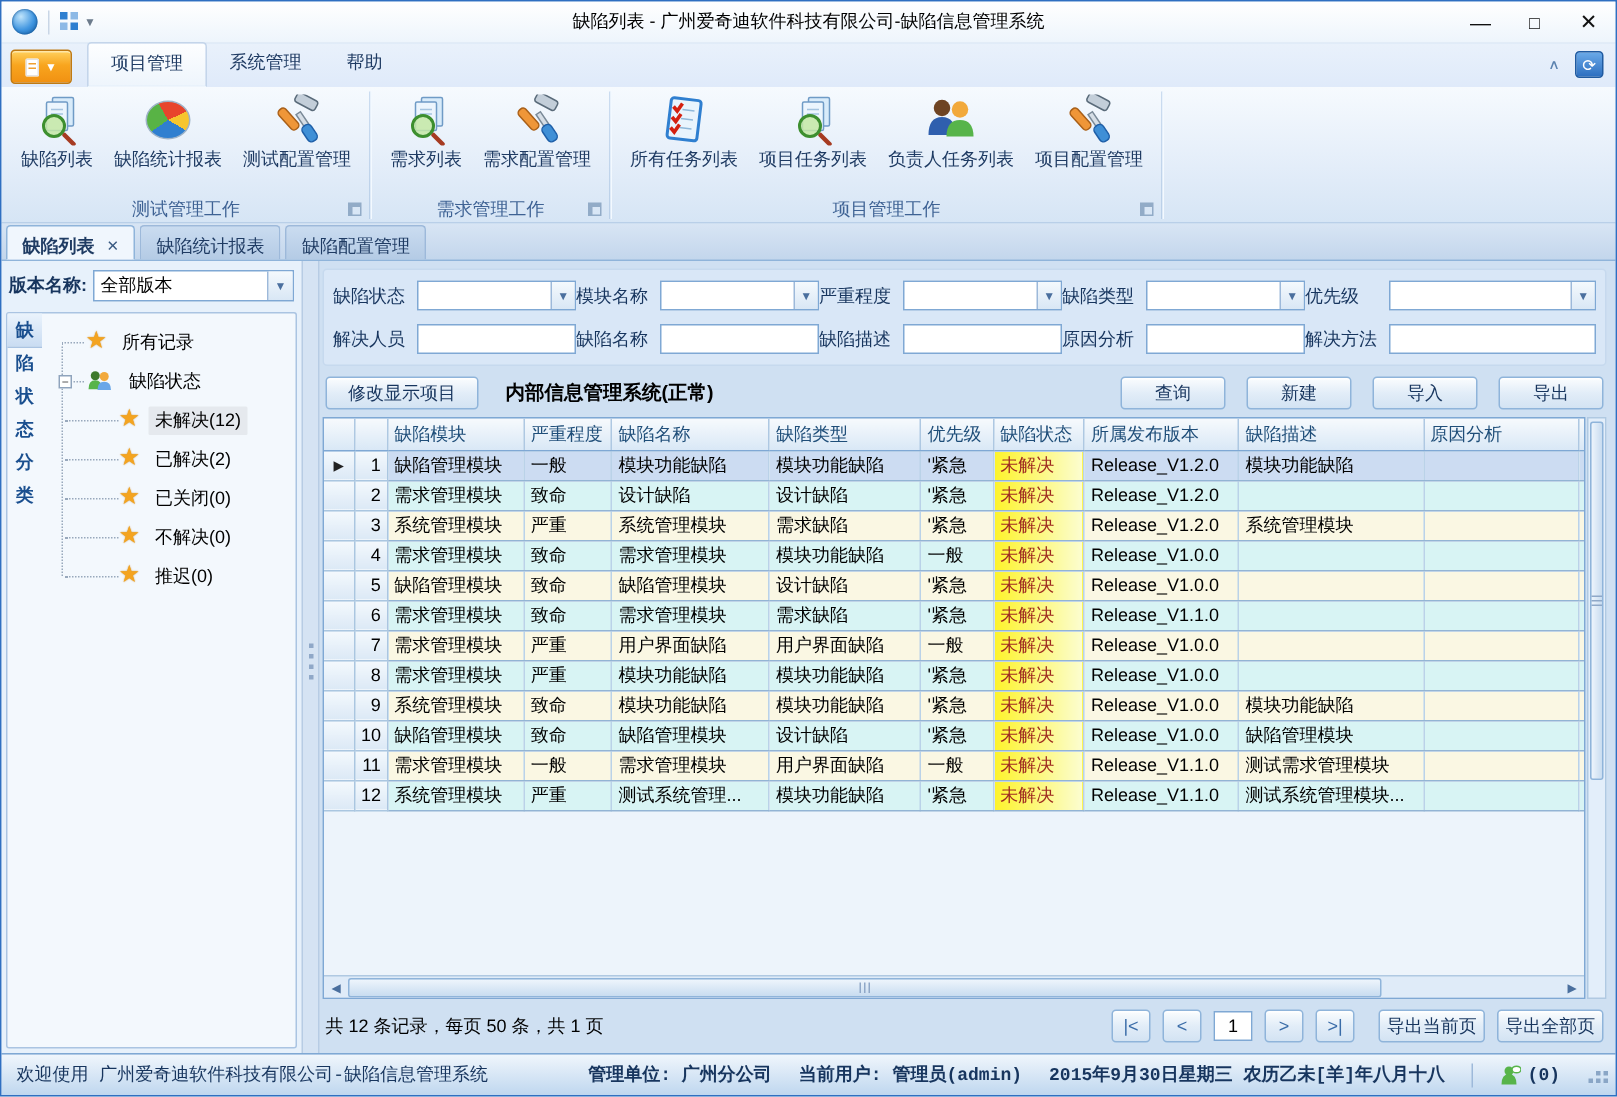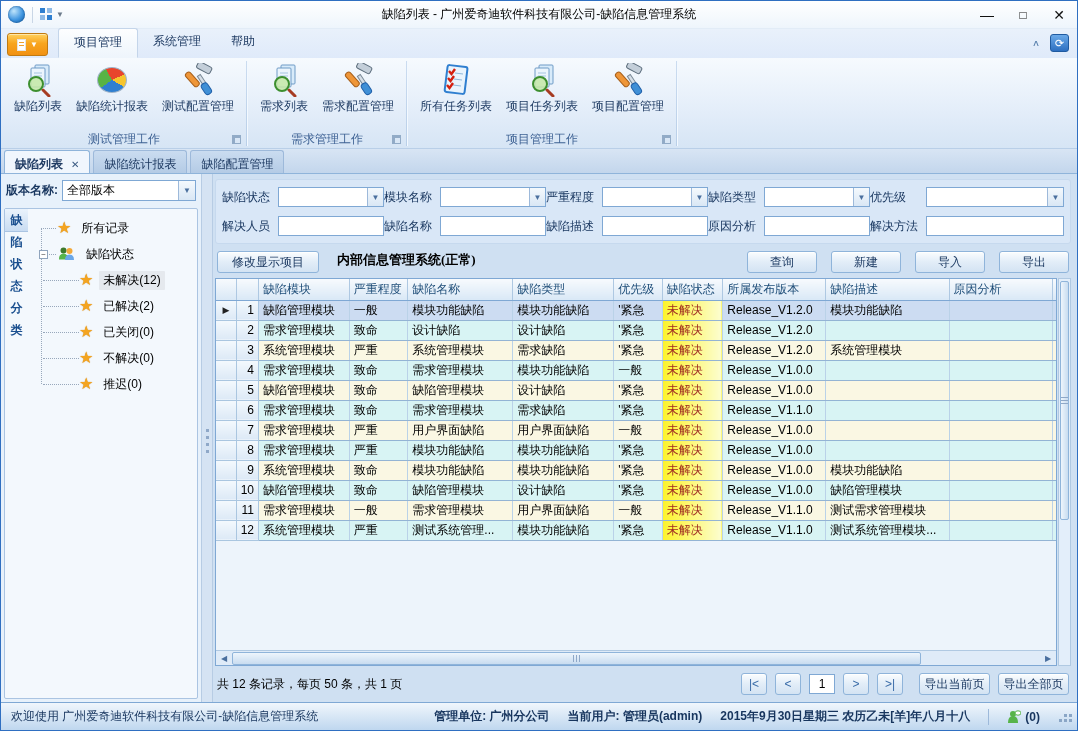--- a/index.html
+++ b/index.html
@@ -79,21 +79,21 @@
   .filter-panel{background:#d9e7f7;border:1px solid #c6d9ee;border-radius:3px;padding:7px 6px;display:flex;flex-direction:column;gap:9px;}
   .f-row{display:flex;align-items:center;}
   .f-group{display:flex;align-items:center;width:162px;flex:0 0 162px;}
   .f-group.grow{flex:1;width:auto;}
   .f-label{width:56px;flex:0 0 56px;color:#17355e;white-space:nowrap;}
   .f-field{flex:1;height:20px;background:#fff;border:1px solid #7fa8d4;position:relative;}
   .f-field.drop{padding-right:16px;}
   .f-field .cbtn{position:absolute;right:0;top:0;bottom:0;width:16px;background:linear-gradient(#f4f9fd,#d9e7f5);border-left:1px solid #9db9da;display:flex;align-items:center;justify-content:center;color:#4a6f9e;font-size:8px;}
   .tbox{width:100%;height:18px;border:none;outline:none;background:transparent;font:inherit;padding:0 3px;}
   
-  .cmd-row{display:flex;margin:7px 2px 5px;font-family:Liberation Serif, serif;}
+  .cmd-row{display:flex;align-items:center;margin:7px 2px 5px;}
   .btn{height:22px;border:1px solid #8fb4da;border-radius:3px;background:linear-gradient(#fbfdfe,#e2edf8 50%,#d3e3f3);color:#17355e;display:flex;align-items:center;justify-content:center;padding:0 10px;white-space:nowrap;box-shadow:inset 0 1px 0 #fff;}
   .modify-btn{width:102px;}
   .sys-label{font-weight:bold;font-size:13px;margin-left:18px;}
   .cmd-sp{flex:1;}
   .abtns{display:flex;gap:14px;}
   .abtn{width:70px;}
   
   .grid-zone{flex:1;display:flex;min-height:0;}
   .grid{flex:1;border:1px solid #7fa8d4;background:#edf4fb;display:flex;flex-direction:column;overflow:hidden;min-width:0;}
   .gscroll{flex:1;overflow:hidden;}
@@ -116,21 +116,21 @@
   .vscroll{width:13px;flex:0 0 13px;margin-left:1px;background:#e3eefa;border:1px solid #b0c9e2;position:relative;}
   .vthumb{position:absolute;left:1px;right:1px;top:2px;height:62%;background:linear-gradient(90deg,#eef5fc,#c8dcf0);border:1px solid #8fb4da;border-radius:2px;display:flex;align-items:center;justify-content:center;}
   .vgrip{width:7px;height:1px;background:#8fa8c8;box-shadow:0 3px 0 #8fa8c8,0 -3px 0 #8fa8c8;}
   
   .pager-row{height:36px;flex:0 0 36px;display:flex;align-items:center;padding:0 2px;}
   .pager-sp{flex:1;}
   .pgbtn{width:26px;padding:0;margin-right:8px;color:#3a6ca8;}
   .pginput{width:26px;height:20px;border:1px solid #7fa8d4;background:#fff;text-align:center;font:inherit;margin-right:8px;outline:none;}
   .expbtn{width:71px;margin-left:8px;}
   
-  .statusbar{height:28px;flex:0 0 28px;background:linear-gradient(#f0f6fc,#bfd7ef);border-top:1px solid #7fa8d4;display:flex;align-items:center;padding:4px 10px;color:#17355e;}
+  .statusbar{height:28px;flex:0 0 28px;background:linear-gradient(#f0f6fc,#bfd7ef);border-top:1px solid #7fa8d4;display:flex;align-items:center;padding:4px 10px;color:#17355e;font-family:Liberation Mono, monospace;}
   .sb-right{margin-left:auto;display:flex;align-items:center;gap:18px;font-weight:bold;}
   .sb-msg{display:flex;align-items:center;gap:4px;font-weight:bold;}
   .sb-sep{width:1px;height:16px;background:#9db9da;}
   .gripc{width:3px;height:3px;background:#8aa6c6;box-shadow:-5px 5px 0 #8aa6c6,0 5px 0 #8aa6c6,5px 5px 0 #8aa6c6,5px 0 0 #8aa6c6;margin:0 0 8px 6px;align-self:flex-end;}
 </style>
 </head>
 <body>
 
 <div class="window">
 
@@ -266,20 +266,31 @@
               <svg width="34" height="34" viewBox="0 0 34 34">
                 <rect x="14" y="2" width="14" height="19" rx="1" fill="#d8ebfa" stroke="#6f9bc6"></rect>
                 <rect x="10" y="5" width="14" height="19" rx="1" fill="#ecf5fd" stroke="#6f9bc6"></rect>
                 <line x1="13" y1="10" x2="21" y2="10" stroke="#a5c4e0"></line>
                 <line x1="13" y1="13" x2="21" y2="13" stroke="#a5c4e0"></line>
                 <line x1="22" y1="27" x2="28" y2="33" stroke="#a63b22" stroke-width="3" stroke-linecap="round"></line>
                 <circle cx="15" cy="21" r="7" fill="#c4e8a4" fill-opacity=".85" stroke="#3d8f2f" stroke-width="2"></circle>
               </svg>
             </span>
             <span class="rlabel">项目任务列表</span>
+          </div>
+          <div class="rbtn">
+            <span class="ricon">
+              <svg width="34" height="34" viewBox="0 0 34 34">
+                <circle cx="11" cy="9" r="5.5" fill="#6e4423"></circle>
+                <path d="M2 27 q0 -12 9 -12 q9 0 9 12 z" fill="#2f5fae"></path>
+                <circle cx="23" cy="10" r="5.5" fill="#f2a93b"></circle>
+                <path d="M14 28 q0 -11 9 -11 q9 0 9 11 z" fill="#57b44a"></path>
+              </svg>
+            </span>
+            <span class="rlabel">负责人任务列表</span>
           </div>
           <div class="rbtn">
             <span class="ricon">
               <svg width="34" height="34" viewBox="0 0 34 34">
                 <rect x="16" y="1" width="15" height="7" rx="2" fill="#c3ced9" stroke="#5a6b7a" transform="rotate(28 23 4)"></rect>
                 <rect x="8" y="8" width="6" height="17" rx="2.5" fill="#ef9638" stroke="#a85f18" transform="rotate(-42 11 16)"></rect>
                 <rect x="19" y="12" width="3.5" height="10" fill="#d6dee6" stroke="#7a8a98" transform="rotate(-34 20 17)"></rect>
                 <rect x="22" y="20" width="7" height="12" rx="3" fill="#3f8fd6" stroke="#1f5fa8" transform="rotate(-34 25 26)"></rect>
               </svg>
             </span>

